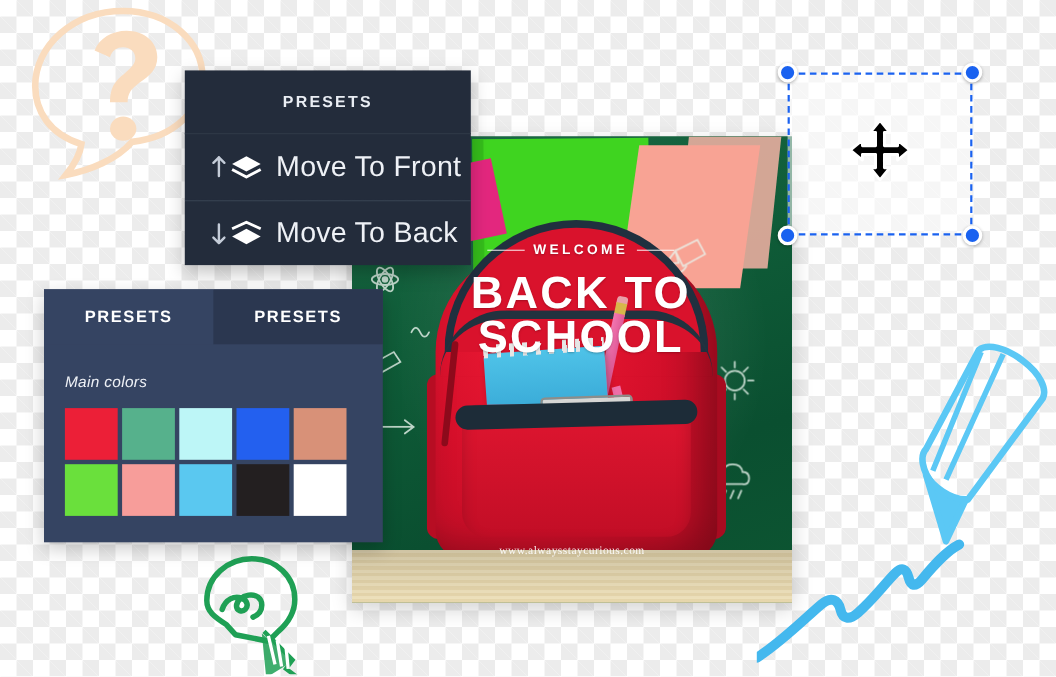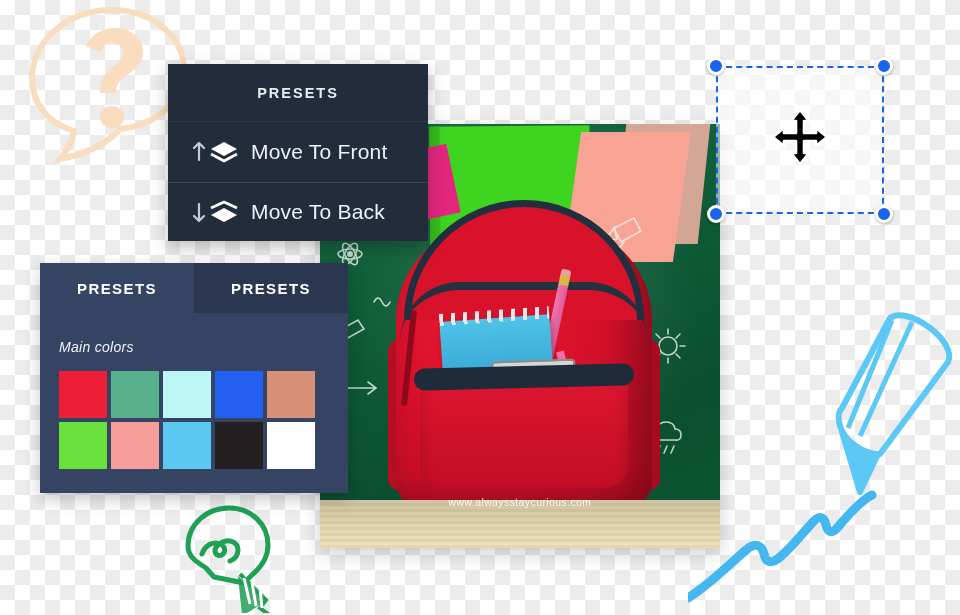--- a/index.html
+++ b/index.html
@@ -77,33 +77,33 @@
 
   
   #chalk{position:absolute;inset:0;pointer-events:none;}
 
   
   #art-text{position:absolute;left:100px;top:96px;width:216px;text-align:center;color:#fff;
     text-shadow:0 1px 2px rgba(0,0,0,.25);}
   #art-welcome{font-size:12.5px;letter-spacing:3px;font-weight:600;display:flex;align-items:center;gap:8px;justify-content:center;}
   #art-welcome:before,#art-welcome:after{content:"";height:1px;width:34px;background:rgba(255,255,255,.85);}
   #art-head{font-family:"Liberation Sans",sans-serif;font-weight:700;font-size:41px;line-height:.98;letter-spacing:2px;margin-top:12px;}
-  #art-url{position:absolute;left:0;top:372px;width:400px;text-align:center;color:rgba(255,255,255,.9);font-size:10.5px;letter-spacing:.4px;}
+  #art-url{position:absolute;left:0;top:372px;width:400px;text-align:center;color:rgba(255,255,255,.9);font-size:10.5px;letter-spacing:.4px;font-family:Liberation Serif, serif;}
 
   
   #layering-panel{
     position:absolute;left:168px;top:64px;width:260px;
     background:#232c3b;color:#e9edf3;box-shadow:0 6px 16px rgba(0,0,0,.25);
   }
   #layering-title{height:57px;display:flex;align-items:center;justify-content:center;
     font-size:14.5px;font-weight:700;letter-spacing:2px;border-bottom:1px solid #2f3948;}
   .layer-row{display:flex;align-items:center;gap:12px;height:59px;padding:0 0 0 24px;cursor:pointer;}
   .layer-row + .layer-row{border-top:1px dotted #46506004;
      box-shadow:inset 0 1px 0 0 #3a4454;text-align:center;}
-  .layer-label{font-size:21px;letter-spacing:.2px;color:#eef1f6;font-weight:400;}
+  .layer-label{font-size:26px;letter-spacing:.2px;color:#eef1f6;font-weight:400;}
   .layer-icon{display:flex;align-items:center;gap:3px;}
 
   
   #presets-panel{
     position:absolute;left:40px;top:263px;width:308px;height:230px;
     background:#354462;box-shadow:0 6px 16px rgba(0,0,0,.22);
   }
   #presets-tabs{display:flex;height:50px;justify-content:space-between;}
   .tab{flex:1;display:flex;align-items:center;justify-content:center;color:#fff;
     font-size:15px;font-weight:700;letter-spacing:1.4px;cursor:pointer;}
@@ -235,20 +235,29 @@
     <div id="calc">
         <span class="scr"></span>
         <span class="kp"></span>
       </div>
     <div id="bp-pocket"></div>
     <div id="bp-zip"></div>
   </div>
 
   <div id="desk"></div>
 
+  <div id="art-text">
+    <div id="art-welcome">
+        <span>WELCOME</span>
+      </div>
+    <div id="art-head">
+      <div>BACK TO</div>
+      <div>SCHOOL</div>
+    </div>
+  </div>
   <div id="art-url">www.alwaysstaycurious.com</div>
 </div>
 
 <div id="layering-panel">
   <div id="layering-title">PRESETS</div>
 
   <div class="layer-row">
     <span class="layer-icon">
       <svg width="14" height="22" viewBox="0 0 14 22">
           <path d="M7 2v17M7 2l-5 5M7 2l5 5" stroke="#c4ccd8" stroke-width="2.2" fill="none" stroke-linecap="round"></path>

